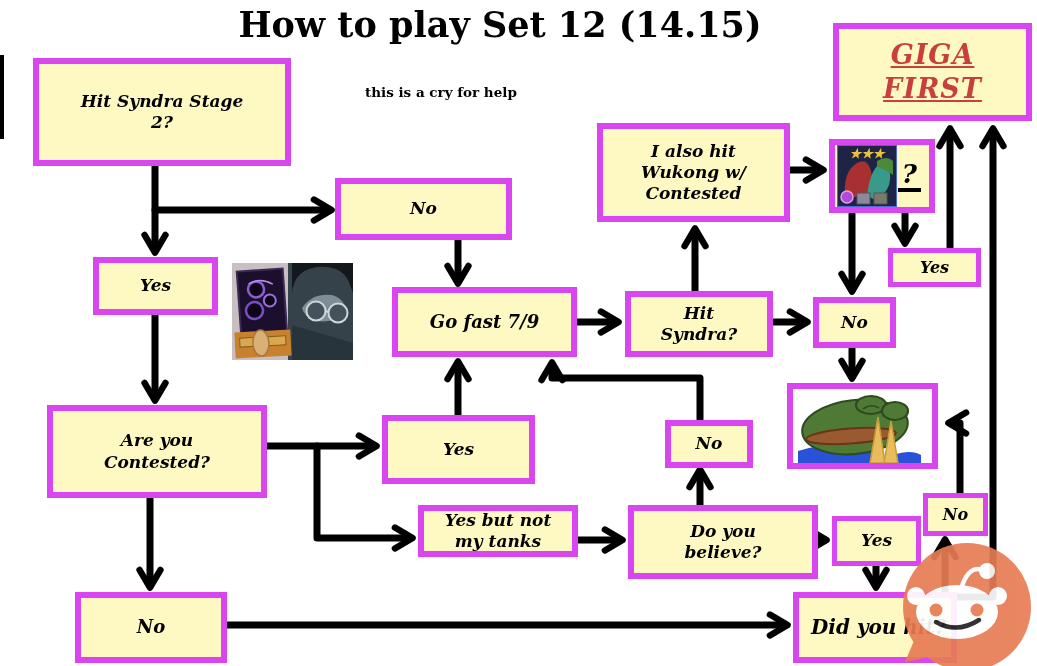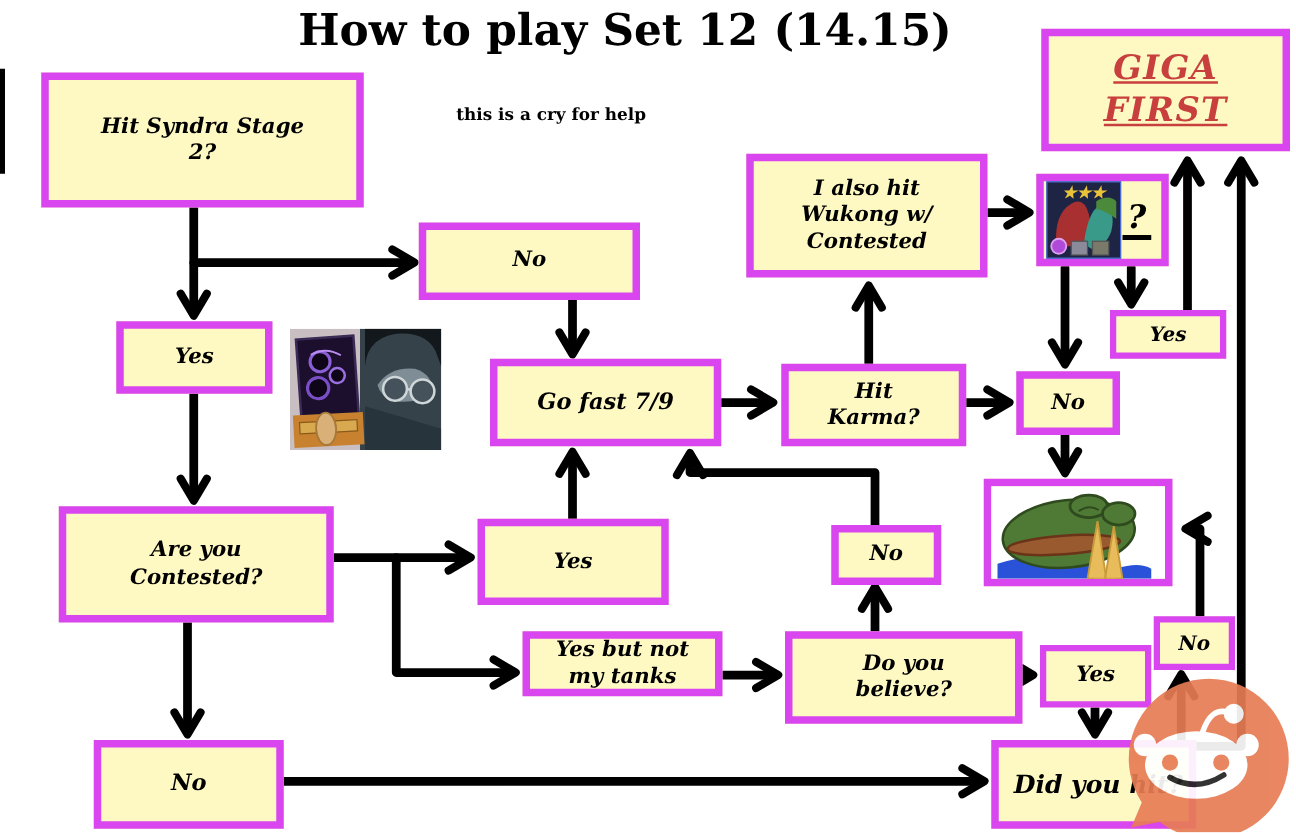--- a/index.html
+++ b/index.html
@@ -90,21 +90,21 @@
   <div class="node" id="n-no-top">
       <span>No</span>
     </div>
   <div class="node" id="n-yes-left">
       <span>Yes</span>
     </div>
   <div class="node" id="n-go-fast">
       <span>Go fast 7/9</span>
     </div>
   <div class="node" id="n-karma">
-      <span>Hit Karma?</span>
+      <span>Hit Syndra?</span>
     </div>
   <div class="node" id="n-wukong">
       <span>I also hit Wukong w/ Contested</span>
     </div>
 
   <div class="node" id="n-champ">
     <svg width="60" height="62" viewBox="0 0 60 62">
       <rect x="0" y="0" width="60" height="62" fill="#1e2444" stroke="#4a6ad8" stroke-width="2"></rect>
       <text x="30" y="13" text-anchor="middle" font-size="13" fill="#e8c33a">★★★</text>
       <path d="M8,52 Q6,26 20,18 Q30,12 34,26 Q38,42 26,52 Z" fill="#a83030"></path>

